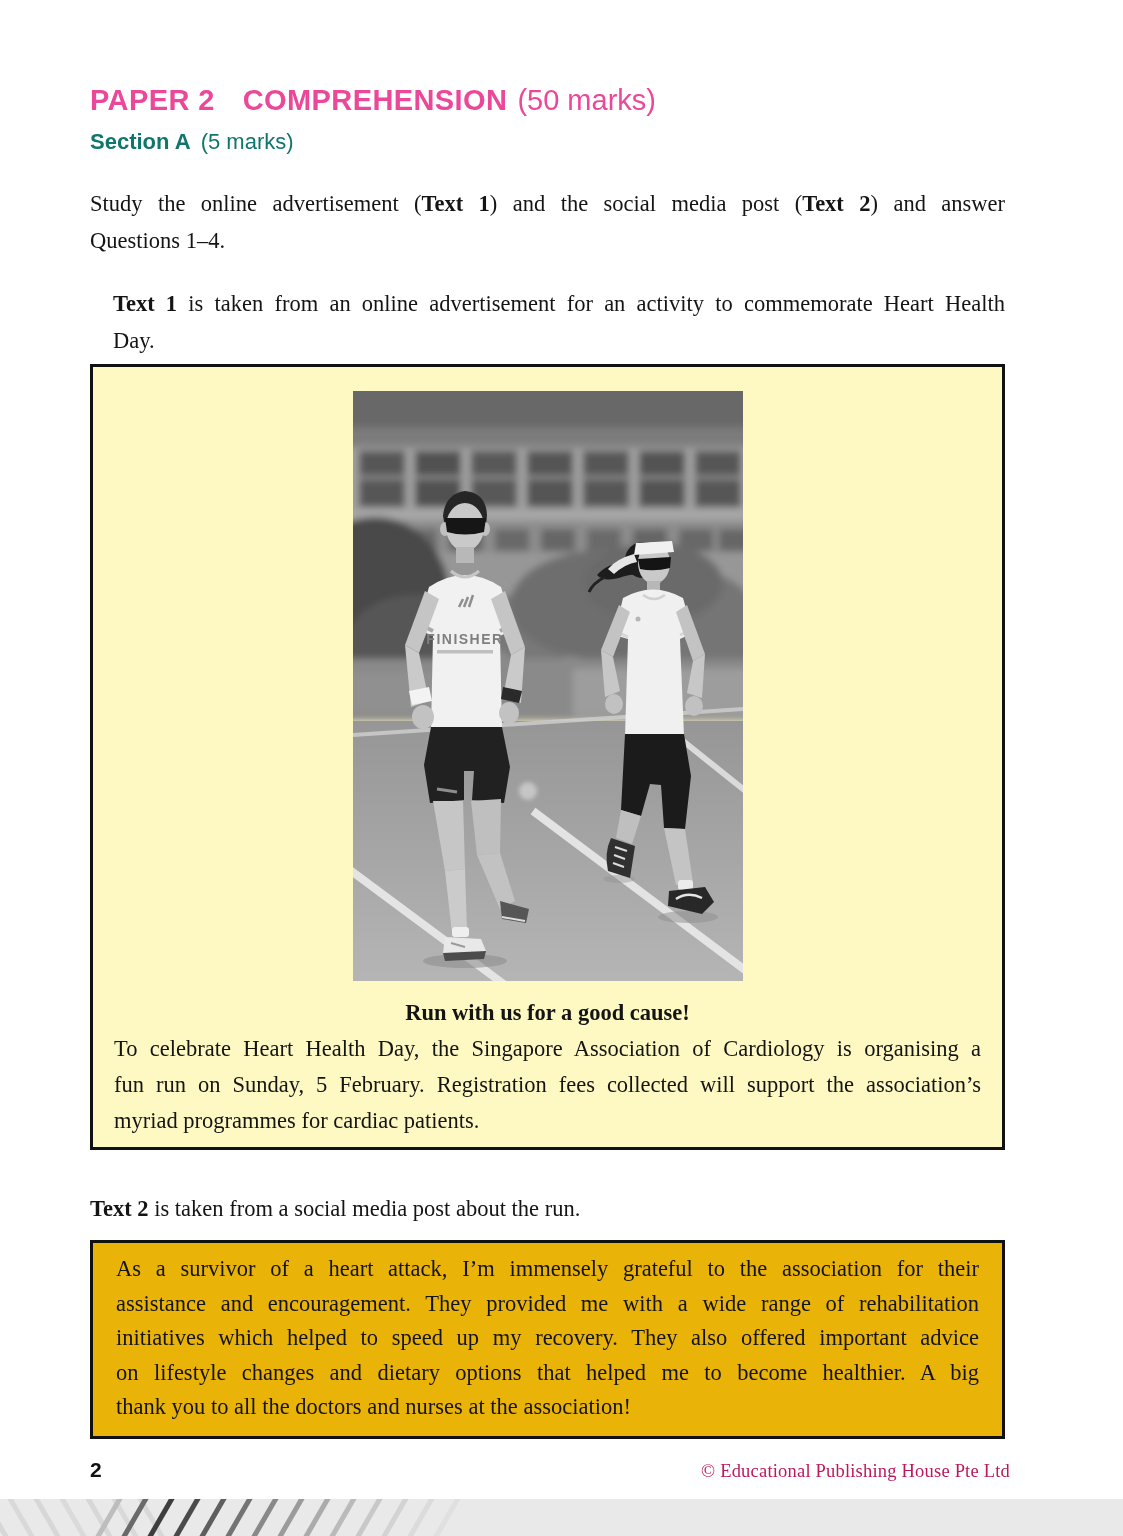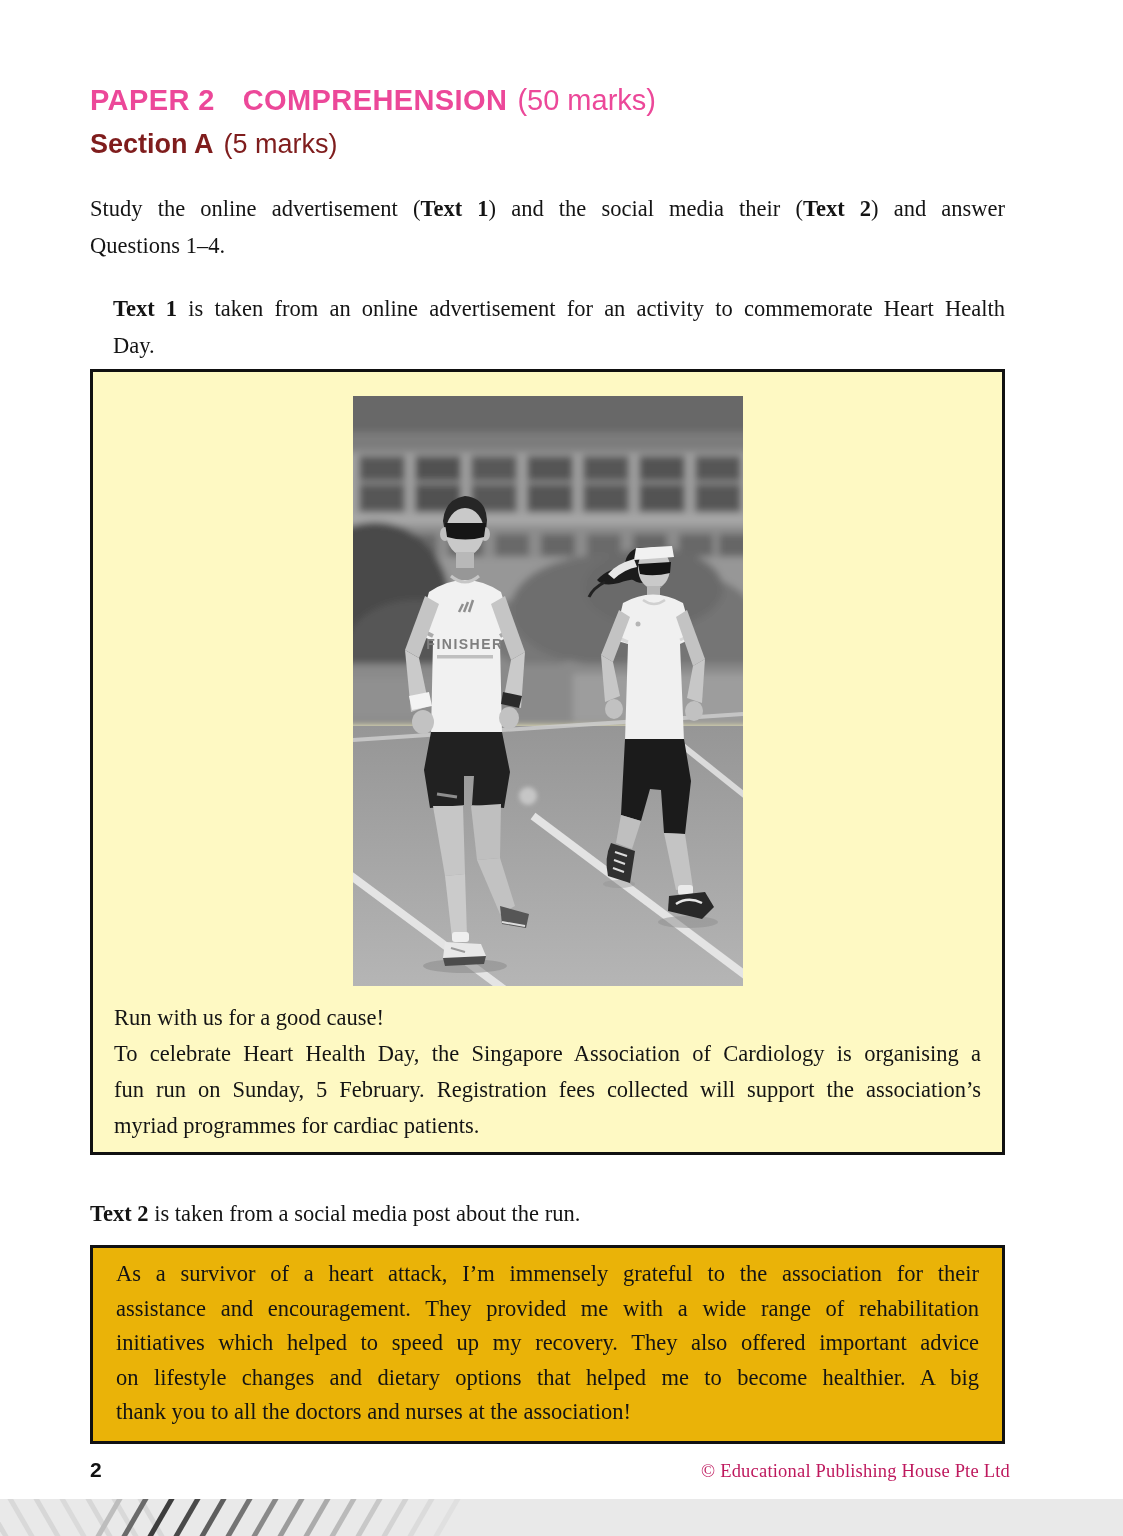--- a/index.html
+++ b/index.html
@@ -13,38 +13,38 @@
   .paper-title {
     margin:84px 0 0 0;
     font-family:"Liberation Sans", sans-serif;
     font-size:29px; font-weight:700; letter-spacing:.4px; color:#ec4899;
   }
   .paper-title .title-word { margin-left:28px; }
   .marks-normal { font-weight:400; letter-spacing:0; margin-left:10px; }
   .section-title {
     margin:12px 0 0 0;
     font-family:"Liberation Sans", sans-serif;
-    font-size:27px; font-weight:700; color:#7f1d1d;
+    font-size:22px; font-weight:700; color:#0f766e;
   }
 
   .body-size { font-size:22.5px; line-height:37px; }
   .jline { text-align:justify; text-align-last:justify; }
   .jline.last { text-align-last:left; }
 
   .intro { margin-top:30px; }
   .caption1 { margin-top:26px;margin-left:23px; }
   .caption2 { margin-top:40px; }
 
   .ad-box {
     margin-top:5px; border:3px solid #111; background:#fef9c3;
     padding:24px 0 8px 0;
   }
   .photo-wrap { width:390px; height:590px; margin:0 auto; }
   .ad-text { padding:0 21px; margin-top:14px; font-size:22.5px; line-height:36px; }
-  .ad-headline { font-weight:400; }
+  .ad-headline { font-weight:700;text-align:center; }
 
   .post-box {
     margin-top:13px; border:3px solid #111; background:#eab308;
     padding:9px 23px 11px 23px;
     font-size:22.5px; line-height:34.5px;
   }
 
   .footer {
     position:absolute; left:90px; right:113px; top:1458px;
     display:flex; justify-content:space-between; align-items:baseline;
@@ -61,21 +61,21 @@
 </head>
 <body>
 
 <div class="content">
 
   <h1 class="paper-title"><span>PAPER 2</span><span class="title-word">COMPREHENSION</span><span class="marks-normal">(50 marks)</span></h1>
 
   <h2 class="section-title"><span>Section A</span><span class="marks-normal">(5 marks)</span></h2>
 
   <div class="intro body-size">
-    <div class="jline"><span>Study the online advertisement (</span><b>Text 1</b><span>) and the social media their (</span><b>Text 2</b><span>) and answer</span></div>
+    <div class="jline"><span>Study the online advertisement (</span><b>Text 1</b><span>) and the social media post (</span><b>Text 2</b><span>) and answer</span></div>
     <div class="jline last">Questions 1–4.</div>
   </div>
 
   <div class="caption1 body-size">
     <div class="jline"><b>Text 1</b><span> is taken from an online advertisement for an activity to commemorate Heart Health</span></div>
     <div class="jline last">Day.</div>
   </div>
 
   <div class="ad-box">
     <div class="photo-wrap">

